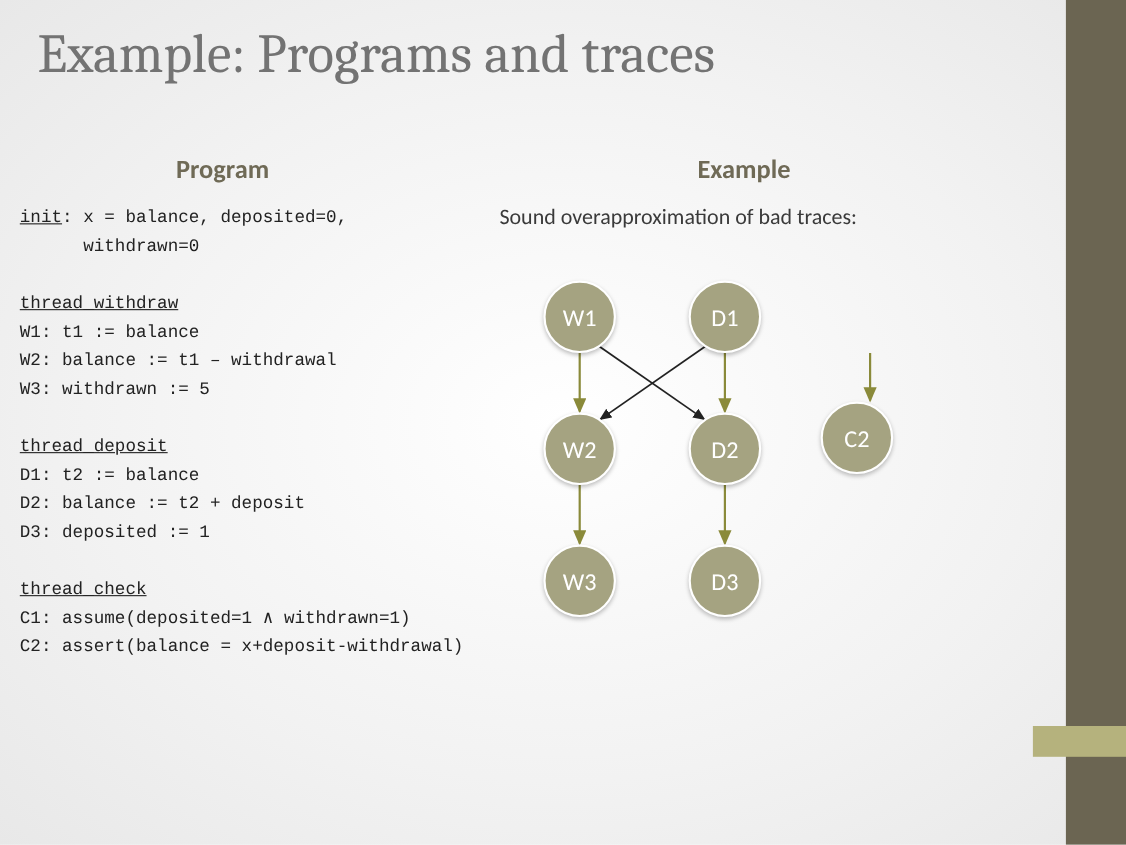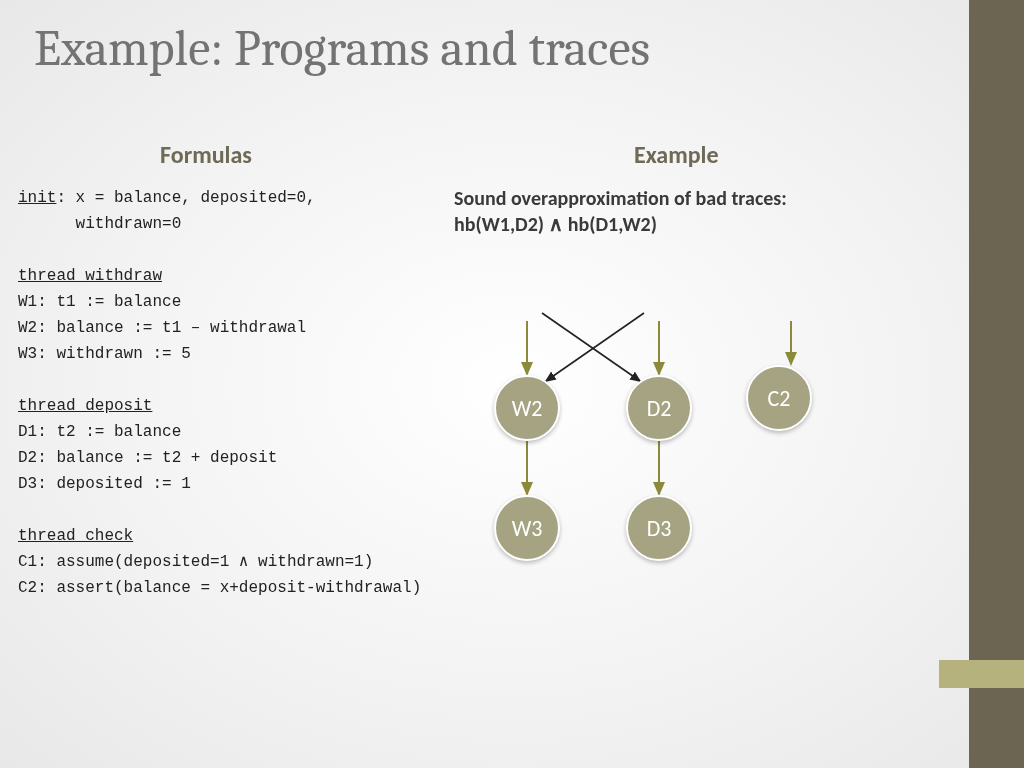--- a/index.html
+++ b/index.html
@@ -44,21 +44,20 @@
     color: #222;
     white-space: pre;
   }
   .program-text .u { text-decoration: underline; }
   .formulas-text {
     position: absolute;
     left: 454px; top: 185px;
     font-size: 20px;
     line-height: 26px;
     color: #3a3a3a;
-    font-weight: bold;
   }
   .graph {
     position: absolute;
     left: 454px; top: 255px;
     width: 500px; height: 360px;
   }
   .node {
     position: absolute;
     width: 66px; height: 66px;
     border-radius: 50%;
@@ -80,21 +79,21 @@
   }
 </style>
 </head>
 <body>
 
 <div class="sidebar"></div>
 <div class="sidebar-accent"></div>
 
 <div class="title">Example: Programs and traces</div>
 
-<div class="col-heading" style="left:160px; top:140px;">Formulas</div>
+<div class="col-heading" style="left:160px; top:140px;">Program</div>
 <div class="col-heading" style="left:634px; top:140px;">Example</div>
 
 <div class="program-text"><span class="u">init</span><span>: x = balance, deposited=0,
       withdrawn=0</span>
 
 <span class="u">thread_withdraw</span>
 <span>W1: t1 := balance
 W2: balance := t1 – withdrawal
 W3: withdrawn := 5</span>
 
@@ -102,21 +101,20 @@
 <span>D1: t2 := balance
 D2: balance := t2 + deposit
 D3: deposited := 1</span>
 
 <span class="u">thread_check</span>
 <span>C1: assume(deposited=1 ∧ withdrawn=1)
 C2: assert(balance = x+deposit-withdrawal)</span></div>
 
 <div class="formulas-text">
   <div>Sound overapproximation of bad traces:</div>
-  <div>hb(W1,D2) ∧ hb(D1,W2)</div>
 </div>
 
 <div class="graph">
   <svg class="edges">
     <defs>
       <marker id="arrow-olive" markerWidth="8" markerHeight="8" refX="6" refY="3" orient="auto">
         <path d="M0,0 L7,3 L0,6 Z" fill="#8a8a3a"></path>
       </marker>
       <marker id="arrow-black" markerWidth="8" markerHeight="8" refX="6" refY="3" orient="auto">
         <path d="M0,0 L7,3 L0,6 Z" fill="#222"></path>
@@ -131,20 +129,22 @@
 
     <line x1="205" y1="186" x2="205" y2="239" stroke="#8a8a3a" stroke-width="2" marker-end="url(#arrow-olive)"></line>
 
     <line x1="337" y1="66" x2="337" y2="109" stroke="#8a8a3a" stroke-width="2" marker-end="url(#arrow-olive)"></line>
 
     <line x1="88" y1="58" x2="186" y2="126" stroke="#222" stroke-width="1.6" marker-end="url(#arrow-black)"></line>
 
     <line x1="190" y1="58" x2="92" y2="126" stroke="#222" stroke-width="1.6" marker-end="url(#arrow-black)"></line>
   </svg>
 
+  <div class="node" style="left:40px; top:0px;">W1</div>
   <div class="node" style="left:40px; top:120px;">W2</div>
   <div class="node" style="left:40px; top:240px;">W3</div>
 
+  <div class="node" style="left:172px; top:0px;">D1</div>
   <div class="node" style="left:172px; top:120px;text-align:right;">D2</div>
   <div class="node" style="left:172px; top:240px;">D3</div>
 
   <div class="node" style="left:292px; top:110px;">C2</div>
 </div>
 
 </body></html>

